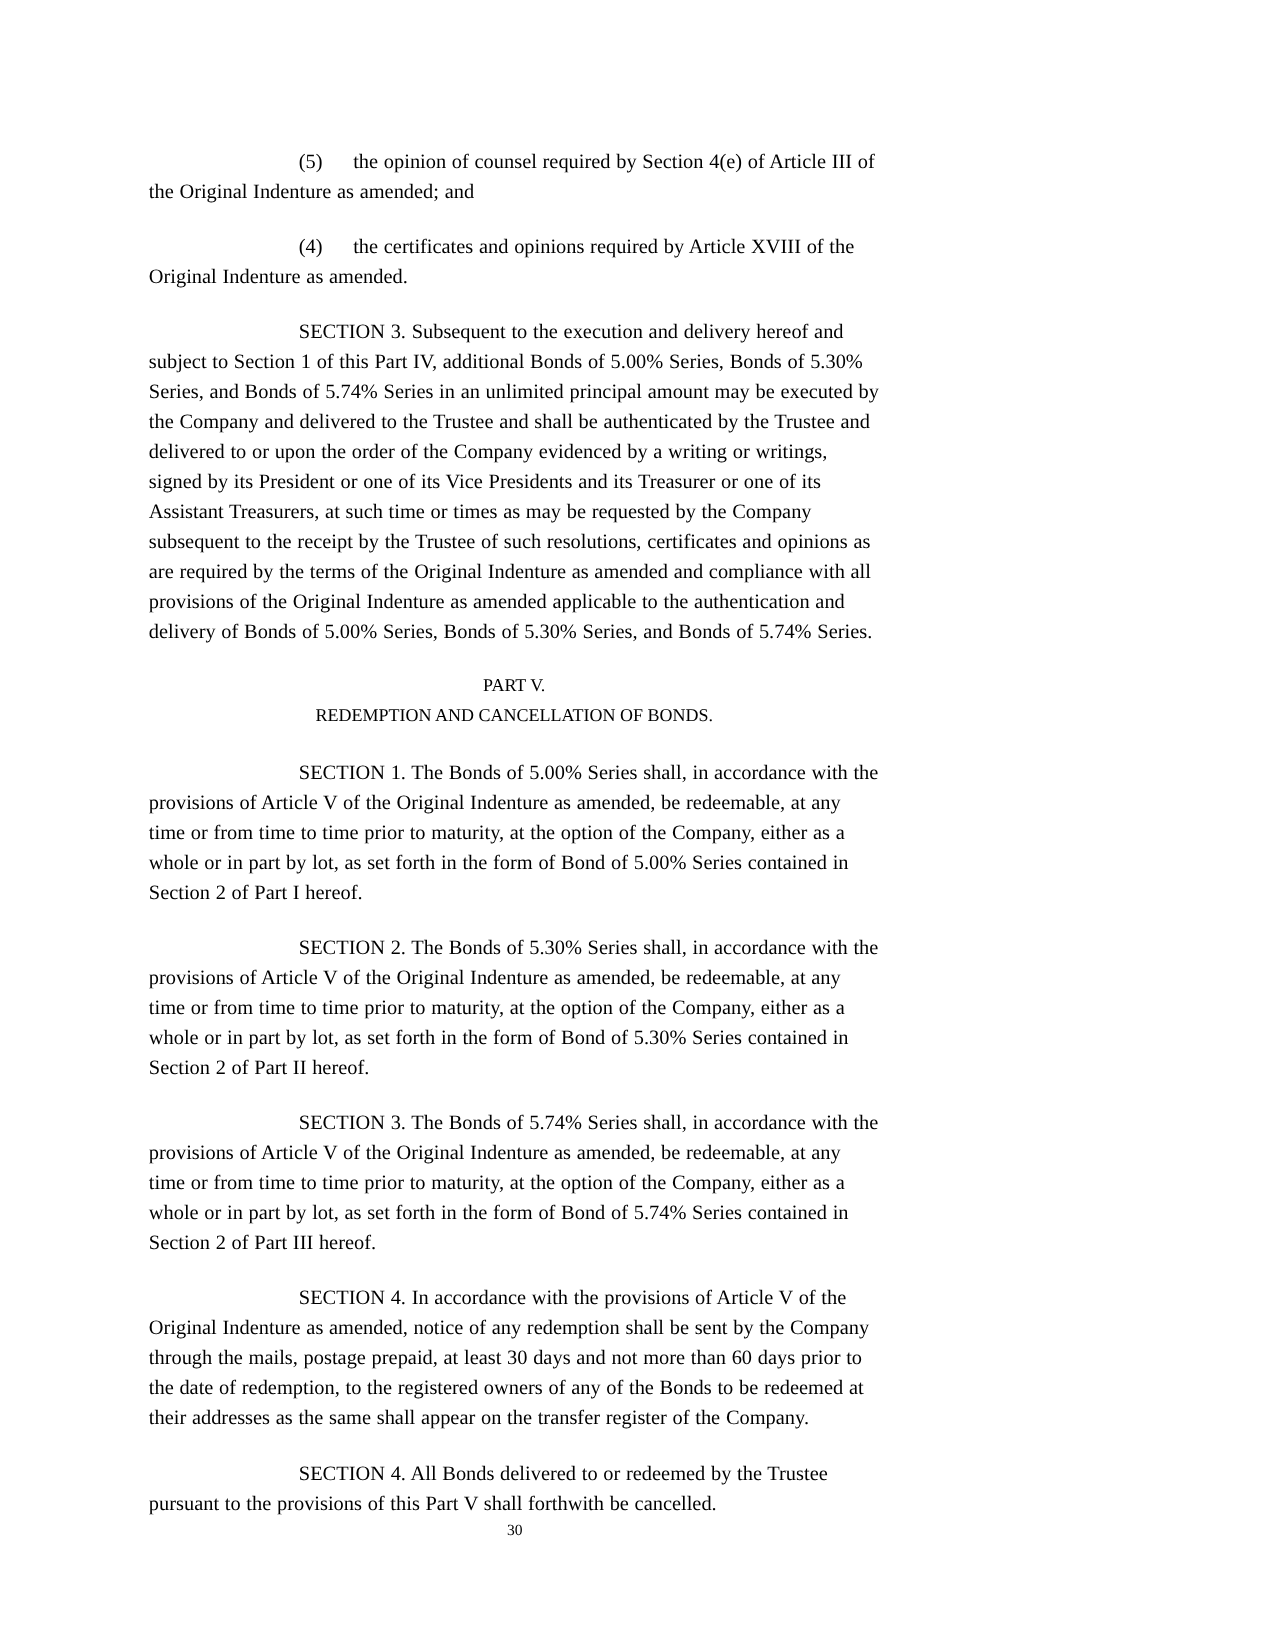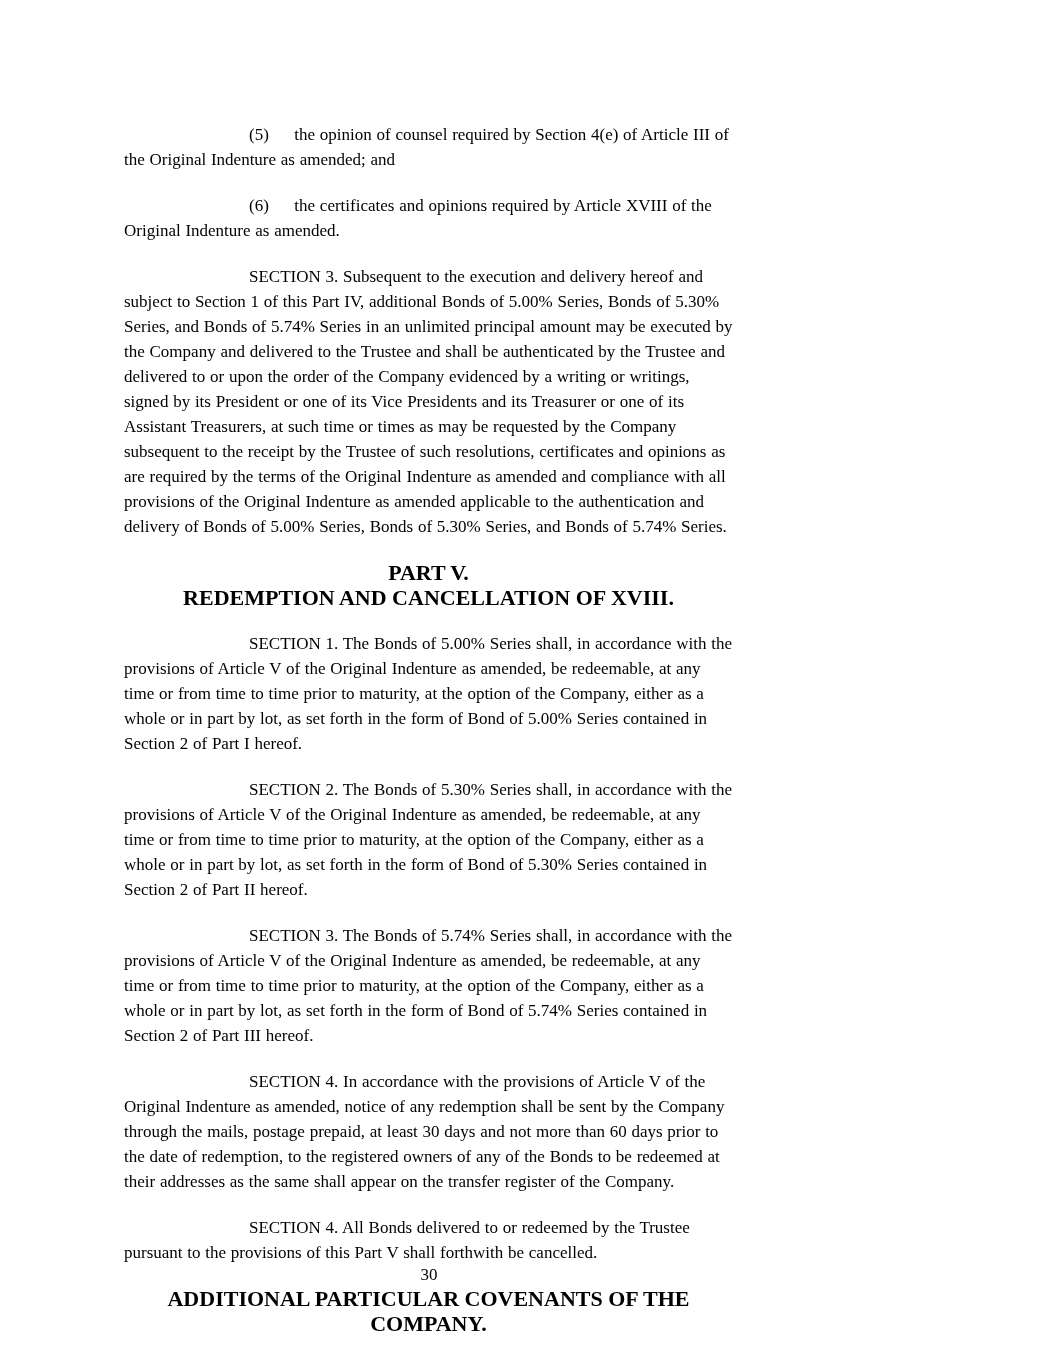--- a/index.html
+++ b/index.html
@@ -35,50 +35,48 @@
       word-spacing: 0.5px;
     }
     .heading-block {
       font-size: 17px;
       line-height: 25px;
       text-align: center;
       margin: 0 0 21px 0;
       text-indent: 0;
     }
     .heading-line {
-      font-size: 22px;
+      font-size: 15px;
       line-height: 25px;
-      font-weight: bold;
     }
     .page-number {
       position: absolute;
       bottom: 78px;
       left: 0;
       right: 0;
       text-align: center;
-      font-size: 17px;
+      font-size: 13px;
       line-height: 25px;
     }
   </style>
 </head>
 <body>
 
 <div class="page">
   <div class="content">
 
   <p class="para">(5)  the opinion of counsel required by Section 4(e) of Article III of the Original Indenture as amended; and</p>
-      <p class="para">(6)  the certificates and opinions required by Article XVIII of the Original Indenture as amended.</p>
+      <p class="para">(4)  the certificates and opinions required by Article XVIII of the Original Indenture as amended.</p>
       <p class="para">SECTION 3. Subsequent to the execution and delivery hereof and subject to Section 1 of this Part IV, additional Bonds of 5.00% Series, Bonds of 5.30% Series, and Bonds of 5.74% Series in an unlimited principal amount may be executed by the Company and delivered to the Trustee and shall be authenticated by the Trustee and delivered to or upon the order of the Company evidenced by a writing or writings, signed by its President or one of its Vice Presidents and its Treasurer or one of its Assistant Treasurers, at such time or times as may be requested by the Company subsequent to the receipt by the Trustee of such resolutions, certificates and opinions as are required by the terms of the Original Indenture as amended and compliance with all provisions of the Original Indenture as amended applicable to the authentication and delivery of Bonds of 5.00% Series, Bonds of 5.30% Series, and Bonds of 5.74% Series.</p>
       <div class="heading-block">
         <div class="heading-line">PART V.</div>
-        <div class="heading-line">REDEMPTION AND CANCELLATION OF XVIII.</div>
+        <div class="heading-line">REDEMPTION AND CANCELLATION OF BONDS.</div>
       </div>
       <p class="para">SECTION 1. The Bonds of 5.00% Series shall, in accordance with the provisions of Article V of the Original Indenture as amended, be redeemable, at any time or from time to time prior to maturity, at the option of the Company, either as a whole or in part by lot, as set forth in the form of Bond of 5.00% Series contained in Section 2 of Part I hereof.</p>
       <p class="para">SECTION 2. The Bonds of 5.30% Series shall, in accordance with the provisions of Article V of the Original Indenture as amended, be redeemable, at any time or from time to time prior to maturity, at the option of the Company, either as a whole or in part by lot, as set forth in the form of Bond of 5.30% Series contained in Section 2 of Part II hereof.</p>
       <p class="para">SECTION 3.  The Bonds of 5.74% Series shall, in accordance with the provisions of Article V of the Original Indenture as amended, be redeemable, at any time or from time to time prior to maturity, at the option of the Company, either as a whole or in part by lot, as set forth in the form of Bond of 5.74% Series contained in Section 2 of Part III hereof.</p>
       <p class="para">SECTION 4. In accordance with the provisions of Article V of the Original Indenture as amended, notice of any redemption shall be sent by the Company through the mails, postage prepaid, at least 30 days and not more than 60 days prior to the date of redemption, to the registered owners of any of the Bonds to be redeemed at their addresses as the same shall appear on the transfer register of the Company.</p>
       <p class="para">SECTION 4. All Bonds delivered to or redeemed by the Trustee pursuant to the provisions of this Part V shall forthwith be cancelled.</p>
       <div class="heading-block">
-        <div class="heading-line">ADDITIONAL PARTICULAR COVENANTS OF THE COMPANY.</div>
       </div>
     </div>
   <div class="page-number">30</div>
 </div>
 
 </body></html>

